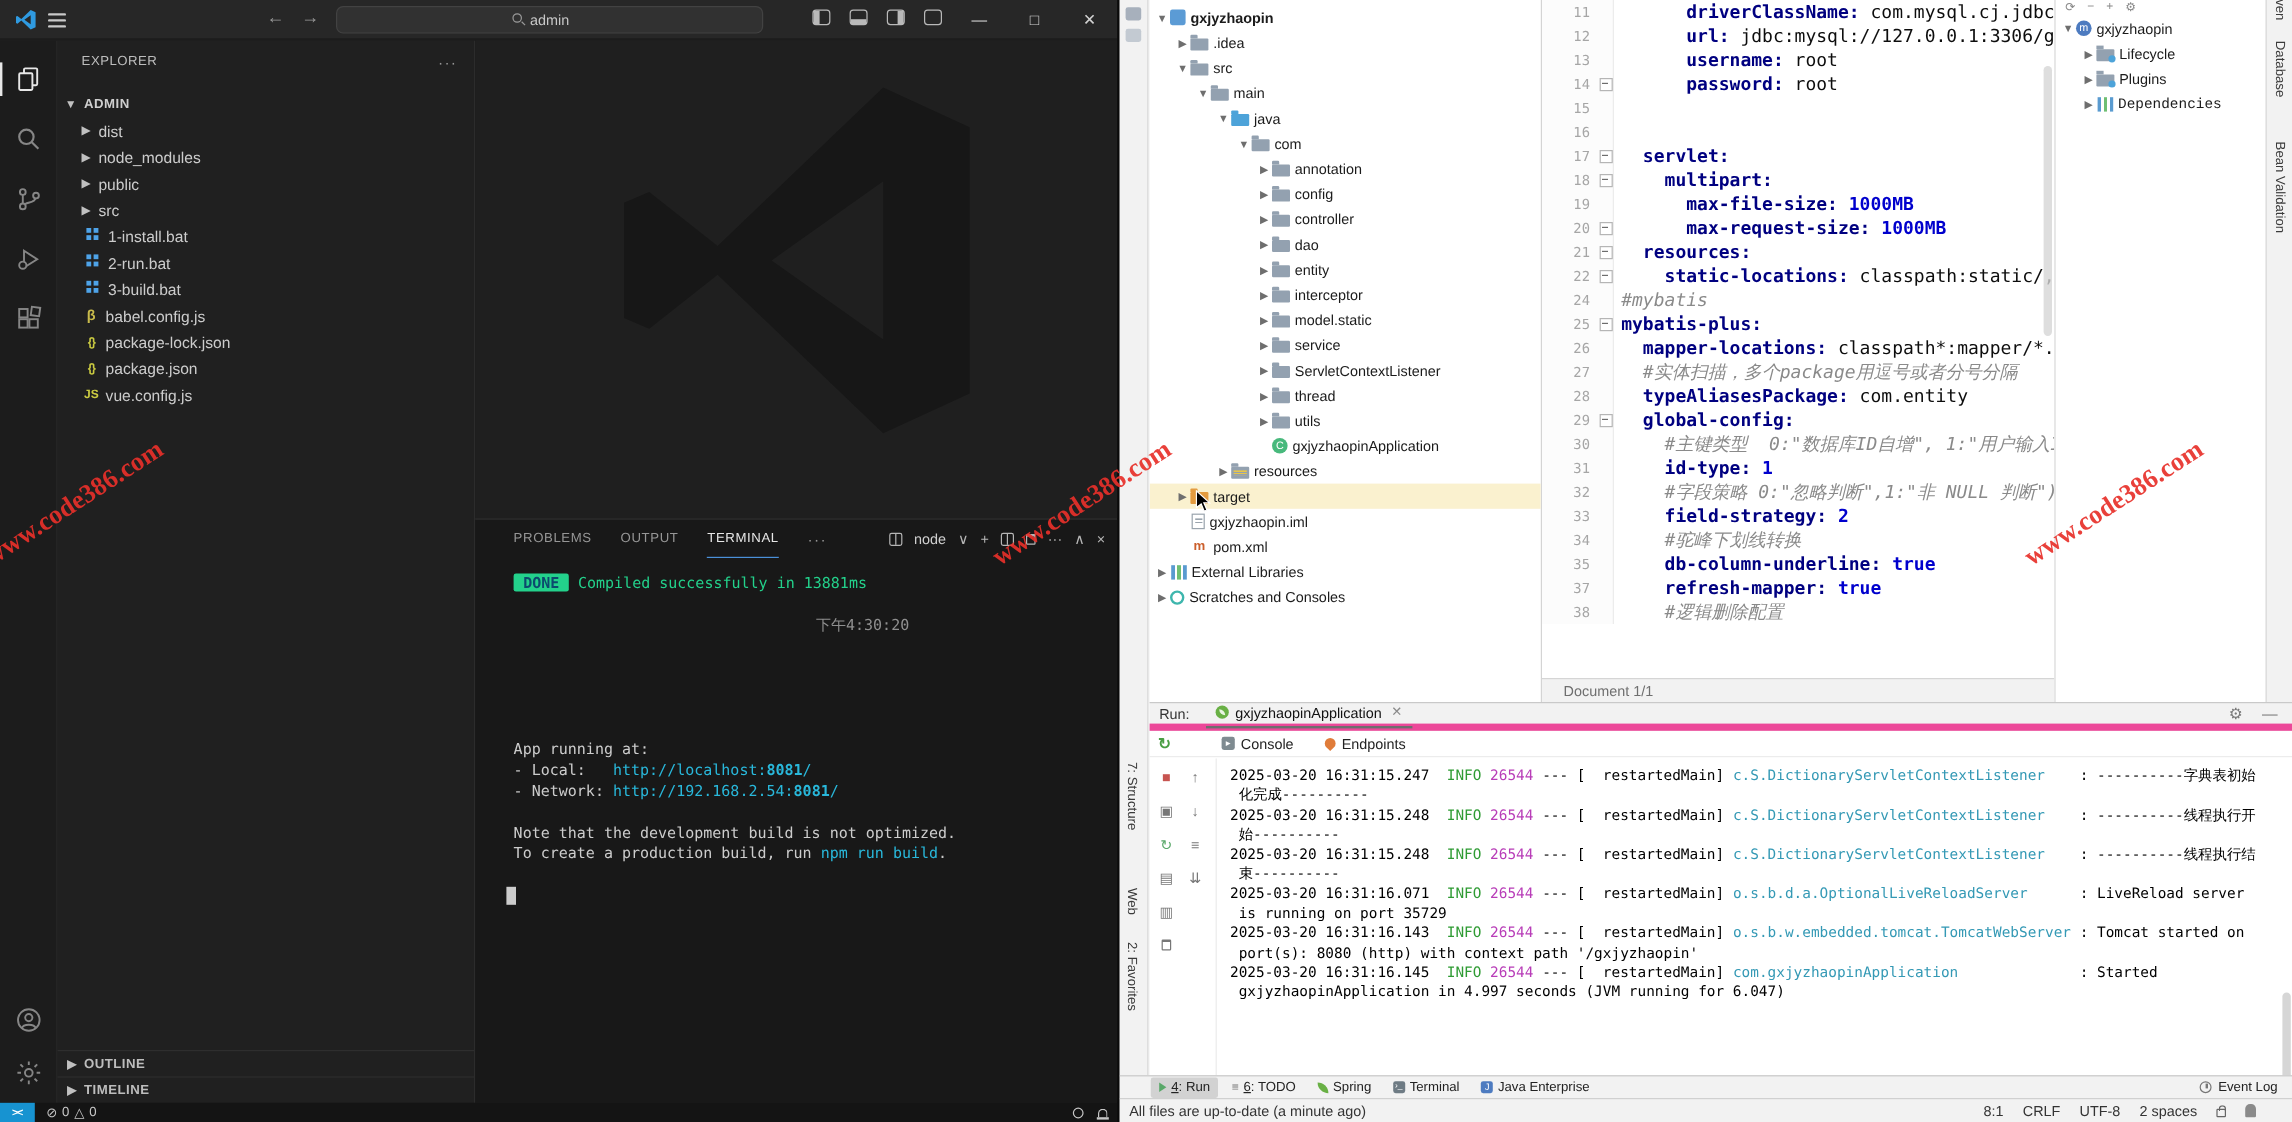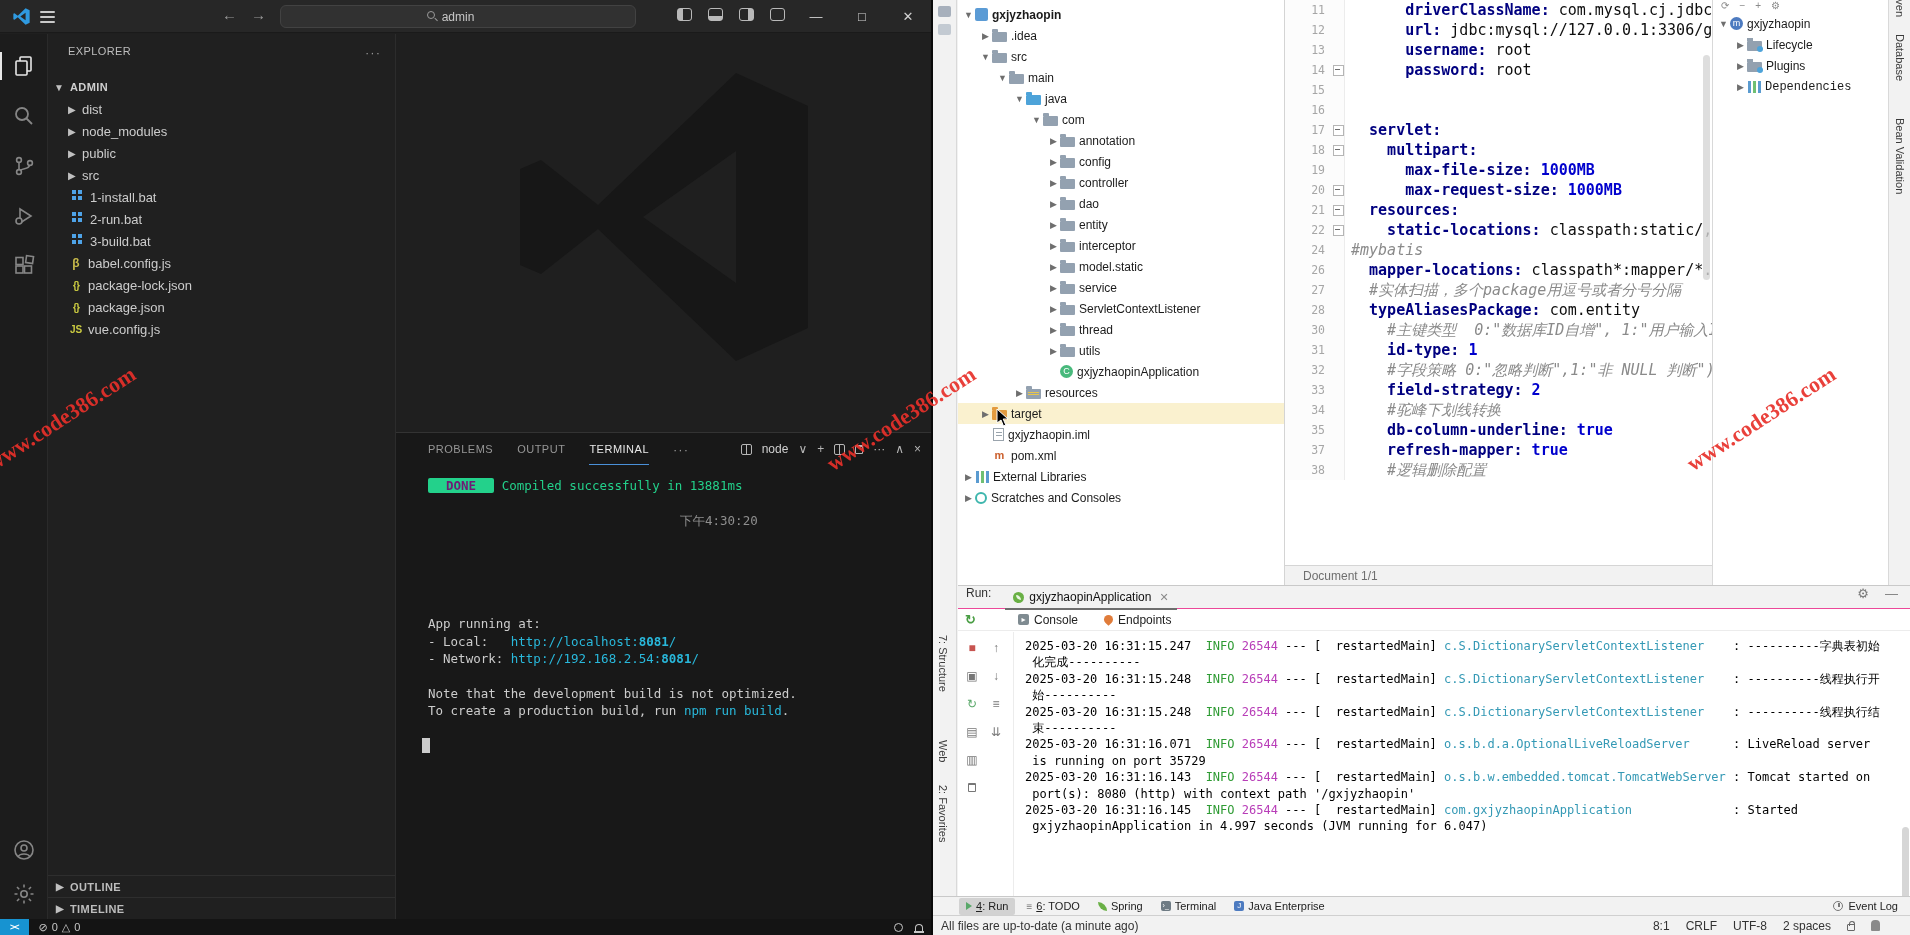--- a/index.html
+++ b/index.html
@@ -55,21 +55,21 @@
   .vs-panel{flex:1;background:#181818;border-top:1px solid #333;position:relative;overflow:hidden}
   .vs-ptabs{display:flex;align-items:center;height:32px;padding-left:32px;font-size:11px;letter-spacing:.5px;color:#969696}
   .vs-ptab{margin-right:24px;height:32px;display:flex;align-items:center;border-bottom:1px solid transparent}
   .vs-ptab.on{color:#e7e7e7;border-bottom:1px solid #4a90d9}
   .vs-pdots{color:#969696;font-size:13px;letter-spacing:1px}
   .vs-pright{position:absolute;right:10px;top:0;height:32px;display:flex;align-items:center;gap:10px;color:#b6b6b6;font-size:12px}
   .vs-pright .sq{width:11px;height:11px;border:1.2px solid #b6b6b6;border-radius:2px;position:relative}
   .vs-pright .sq.split::before{content:"";position:absolute;left:4px;top:0;bottom:0;width:1.2px;background:#b6b6b6}
   .tbin{width:8px;height:9px;border:1px solid #b6b6b6;border-top:2.5px solid #b6b6b6;border-radius:1px}
   .vs-term{padding:12px 0 0 32px;font-size:12.5px;line-height:17.3px;color:#cccccc;white-space:pre}
-  .t-badge{background:#23d18b;color:#701a75;font-weight:bold;padding:0 18px;border-radius:2px}
+  .t-badge{background:#23d18b;color:#0c4a6e;font-weight:bold;padding:0 8px;border-radius:2px}
   .t-green{color:#23d18b}
   .t-link{color:#29b8db}
   .t-linkb{color:#29b8db;font-weight:bold}
   .t-time{color:#8f8f8f;padding-left:252px;display:inline-block}
   .t-cursor{display:inline-block;width:8px;height:15px;background:#cccccc;vertical-align:middle;margin-left:-14px}
   .vs-status{position:absolute;left:0;right:0;bottom:0;height:16px;background:#141414;display:flex;align-items:center;font-size:11px;color:#c7c7c7}
   .vs-remote{height:16px;background:#1793d1;color:#fff;display:flex;align-items:center;padding:0 10px;font-size:9px;font-weight:bold;letter-spacing:-1px}
   .vs-probs{margin-left:10px;display:flex;align-items:center;gap:4px;font-size:11px}
   .vs-status-right{position:absolute;right:8px;display:flex;align-items:center;gap:12px}
   .smiley{width:9px;height:9px;border:1.2px solid #c7c7c7;border-radius:50%}
@@ -121,21 +121,21 @@
   .vnum{color:#0000cd;font-weight:bold}
   .cmt{color:#8a8a8a;font-style:italic}
   .ed-scroll{position:absolute;right:2px;top:55px;width:7px;height:225px;background:#d6d6d6;border-radius:4px;opacity:.8}
   .ij-docbar{position:absolute;left:352px;top:565px;width:427px;height:20px;background:#f2f2f2;border-top:1px solid #d5d5d5;
              font-size:12px;color:#6f6f6f;display:flex;align-items:center;padding-left:18px}
   .ij-maven{position:absolute;left:779px;top:0;width:176px;height:585px;background:#fff;border-left:1px solid #d9d9d9;overflow:hidden}
   .mv-tools{height:13px;display:flex;gap:10px;padding-left:8px;color:#8a8a8a;font-size:10px;overflow:hidden}
   .mv-row{display:flex;align-items:center;height:21px;white-space:nowrap}
 
   .ij-run{position:absolute;left:25px;top:585px;width:952px;height:311px;background:#fff}
-  .run-head{height:24px;background:#f2f2f2;border-top:1px solid #c9c9c9;border-bottom:1px solid #ec4899;display:flex;align-items:flex-start;position:relative}
+  .run-head{height:24px;background:#f2f2f2;border-top:1px solid #c9c9c9;border-bottom:6px solid #ec4899;display:flex;align-items:center;position:relative}
   .run-label{padding:0 14px 0 8px;color:#333}
   .run-tab{display:flex;align-items:center;gap:5px;height:24px;padding:0 8px;border-bottom:2px solid #6e6e6e;color:#111}
   .run-tab .x{color:#8a8a8a;font-size:11px;margin-left:3px}
   .runboot{width:11px;height:11px;border-radius:50%;background:#69b045;position:relative}
   .runboot::after{content:"";position:absolute;left:3px;top:3px;width:5px;height:5px;border-radius:0 100% 0 100%;background:#e9f5e2}
   .run-headicons{position:absolute;right:12px;display:flex;gap:16px;color:#7a7a7a;font-size:13px}
   .run-tabs2{height:22px;display:flex;align-items:center;gap:26px;padding-left:60px;border-bottom:1px solid #ececec;position:relative}
   .ctab{display:flex;align-items:center;gap:5px;color:#222}
   .cic{width:11px;height:11px;background:#7f8b91;border-radius:2px;color:#fff;font-size:8px;line-height:11px;text-align:center}
   .eic{width:9px;height:9px;background:#e07c3a;border-radius:50% 50% 50% 0;transform:rotate(-45deg)}
@@ -567,33 +567,43 @@
             <span class="ed-num">22</span>
             <span class="ed-fold has"></span>
             <span class="ed-code"><span class="key">    static-locations:</span><span class="val"> classpath:static/,file:stat</span></span>
           </div>
           <div class="ed-row">
             <span class="ed-num">24</span>
             <span class="ed-fold"></span>
             <span class="ed-code"><span class="cmt">#mybatis</span></span>
           </div>
           <div class="ed-row">
+            <span class="ed-num">25</span>
+            <span class="ed-fold has"></span>
+            <span class="ed-code"><span class="key">mybatis-plus:</span></span>
+          </div>
+          <div class="ed-row">
             <span class="ed-num">26</span>
             <span class="ed-fold"></span>
             <span class="ed-code"><span class="key">  mapper-locations:</span><span class="val"> classpath*:mapper/*.xml</span></span>
           </div>
           <div class="ed-row">
             <span class="ed-num">27</span>
             <span class="ed-fold"></span>
             <span class="ed-code"><span class="cmt">  #实体扫描，多个package用逗号或者分号分隔</span></span>
           </div>
           <div class="ed-row">
             <span class="ed-num">28</span>
             <span class="ed-fold"></span>
             <span class="ed-code"><span class="key">  typeAliasesPackage:</span><span class="val"> com.entity</span></span>
+          </div>
+          <div class="ed-row">
+            <span class="ed-num">29</span>
+            <span class="ed-fold has"></span>
+            <span class="ed-code"><span class="key">  global-config:</span></span>
           </div>
           <div class="ed-row">
             <span class="ed-num">30</span>
             <span class="ed-fold"></span>
             <span class="ed-code"><span class="cmt">    #主键类型  0:"数据库ID自增", 1:"用户输入ID",2:"全</span></span>
           </div>
           <div class="ed-row">
             <span class="ed-num">31</span>
             <span class="ed-fold"></span>
             <span class="ed-code"><span class="key">    id-type:</span><span class="vnum"> 1</span></span>

